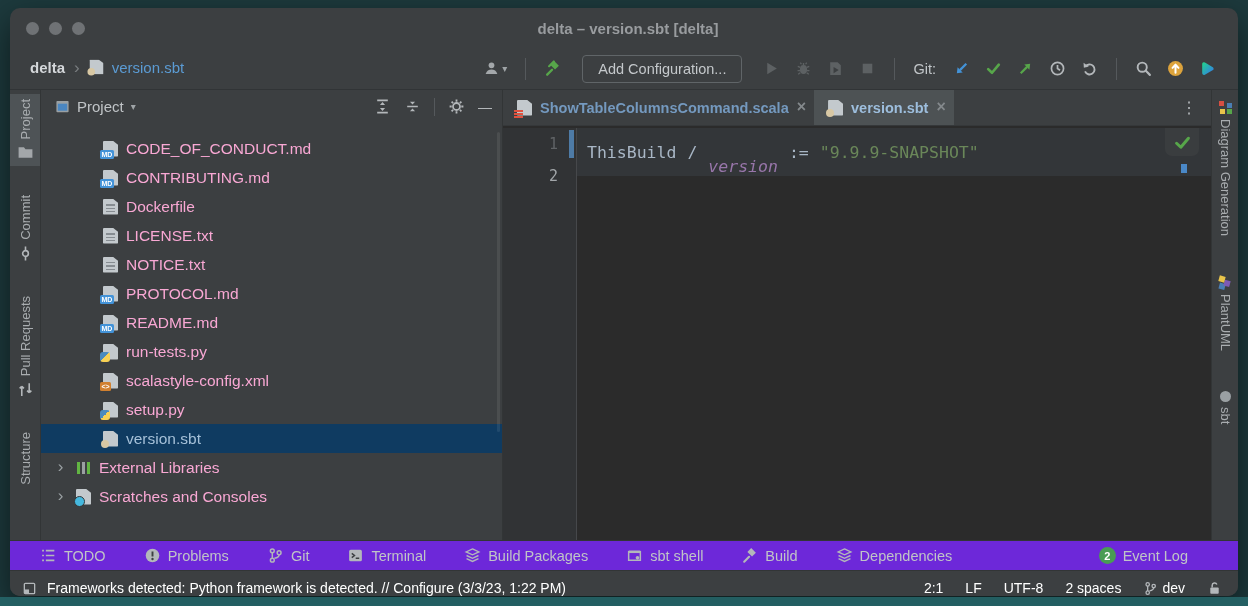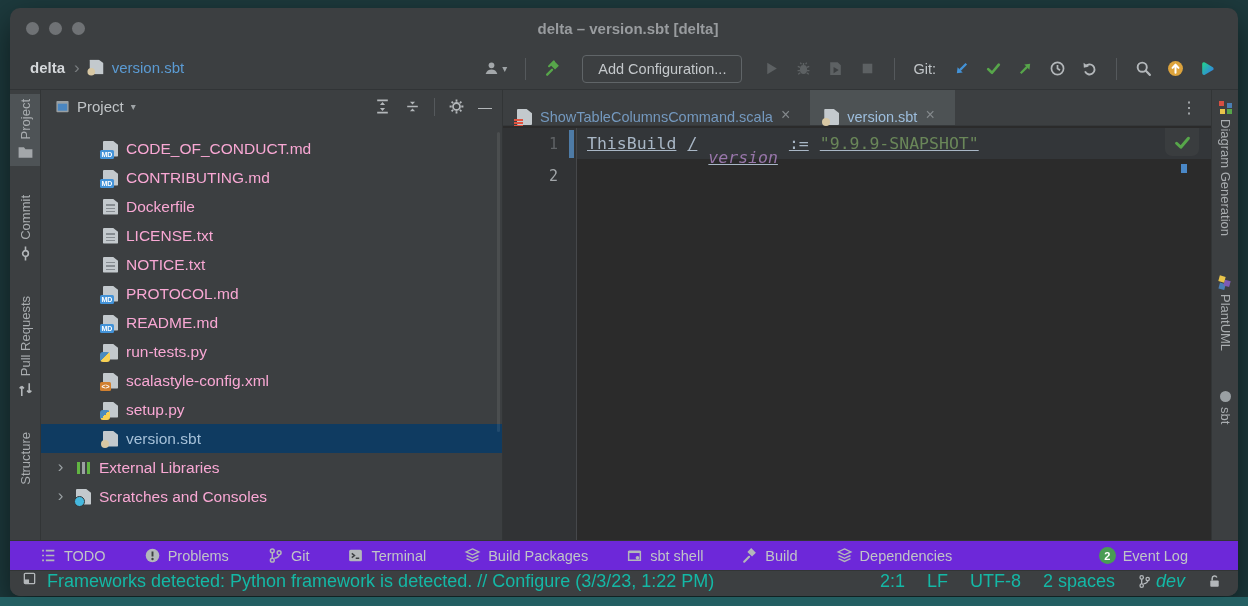--- a/index.html
+++ b/index.html
@@ -88,56 +88,56 @@
   .fic-extlib::before { background:none; clip-path:none; border-radius:0; inset:2px 1px;
                     background-image:linear-gradient(90deg,#62b543 0 3px,transparent 3px 5px,#9aa0a3 5px 8px,transparent 8px 10px,#62b543 10px 13px); }
   .fic-scratch::after { content:""; width:9px; height:9px; left:-2px; bottom:-2px; border-radius:50%;
                     background:#45b8de; border:1px solid #34383a; }
   .fic.small { transform:scale(.95); }
 
   
   .earea { flex:1; display:flex; flex-direction:column; min-width:0; }
   .tabbar { height:36px; flex:none; background:#3c3f41; display:flex; align-items:stretch; border-bottom:1px solid #35383a; }
   .tabs { display:flex; }
-  .tab { display:flex; align-items:flex-end; gap:8px; padding:0 20px 0 14px; font-size:14.5px; color:#7499bf; }
+  .tab { display:flex; align-items:center; gap:8px; padding:0 8px 0 14px; font-size:14.5px; color:#7499bf;font-weight:bold; }
   .tab.active { background:#4d5254; color:#9dbedd; }
   .tclose { color:#84898c; font-size:16px; line-height:1; padding-bottom:2px; }
   .kebab { margin-left:auto; color:#b3b7ba; font-size:16px; letter-spacing:0; display:flex; align-items:center; padding:0 14px; }
 
   .editor { flex:1; background:#2b2b2b; display:flex; position:relative; min-height:0; padding-top:2px; }
   .gutter { width:74px; flex:none; background:#313335; border-right:1px solid #46484b; position:relative; }
   .gline { position:relative; height:32px; display:flex; align-items:center; }
   .lnum { position:absolute; right:18px; font-family:"DejaVu Sans Mono",monospace; font-size:15px; color:#606366; }
   .gline.cur .lnum { color:#a2a6a9; }
   .gbar { position:absolute; right:2px; top:2px; bottom:2px; width:5px; background:#4e7ba6; }
   .code { flex:1; font-family:"DejaVu Sans Mono",monospace; font-size:16.5px; color:#a9b7c6; min-width:0; }
-  .cline { height:31px; display:flex; align-items:center; padding-left:10px; white-space:pre;text-decoration:underline; }
+  .cline { height:48px; display:flex; align-items:center; padding-left:10px; white-space:pre; }
   .cline.hl { background:#333639; }
   .tok { margin-right:11px; }
   .tok.kw { color:#9876aa; font-style:italic;margin-top:28px; }
   .tok.str { color:#6a8759; }
   .inspect { position:absolute; top:2px; right:12px; width:34px; height:28px; background:#3a3d3f;
              border-radius:0 0 7px 7px; display:flex; align-items:center; justify-content:center; }
   .inspect svg { width:19px; height:19px; }
   .stripe-mark { position:absolute; top:38px; right:24px; width:6px; height:9px; background:#4a88c7; }
 
   
   .bbar { height:30px; flex:none; background:#6d28d9; border-top:1px solid #323536; display:flex; align-items:center;
           padding:0 50px 0 30px; gap:38px; }
   .bbi { display:flex; align-items:center; gap:7px; color:#c0c4c7; font-size:14.5px; white-space:nowrap; }
   .bbi.right { margin-left:auto; }
   .badge { width:17px; height:17px; border-radius:50%; background:#499c54; color:#fff; font-size:11px; font-weight:bold;
            display:flex; align-items:center; justify-content:center; }
 
   
-  .sbar { height:26px; flex:none; background:#3c3f41; border-top:1px solid #323536; display:flex; align-items:flex-start;
-          padding:0 16px 0 12px; gap:10px; color:#14b8a6; font-size:18px; }
+  .sbar { height:26px; flex:none; background:#3c3f41; border-top:1px solid #323536; display:flex; align-items:flex-end;
+          padding:0 16px 0 12px; gap:10px; color:#ffffff; font-size:14px; }
   .smsg { white-space:nowrap; }
   .sright { margin-left:auto; display:flex; align-items:center; gap:22px; }
-  .sgit { display:flex; align-items:center; gap:4px;font-style:italic; }
+  .sgit { display:flex; align-items:center; gap:4px; }
   .sbar [data-icon] svg { width:15px; height:15px; }
 </style>
 </head>
 <body>
 
 <div class="desktop">
   <div class="window">
 
     <div class="titlebar">
       <div class="lights">

